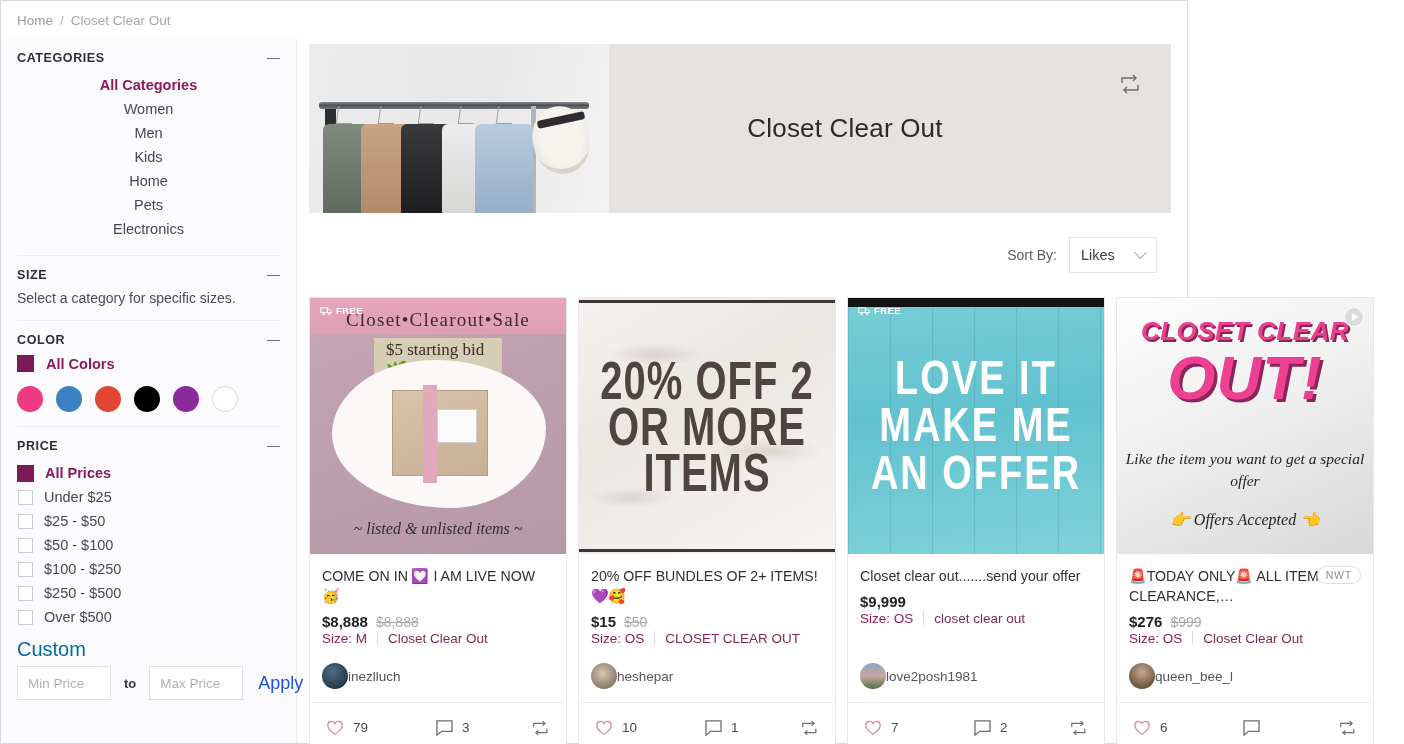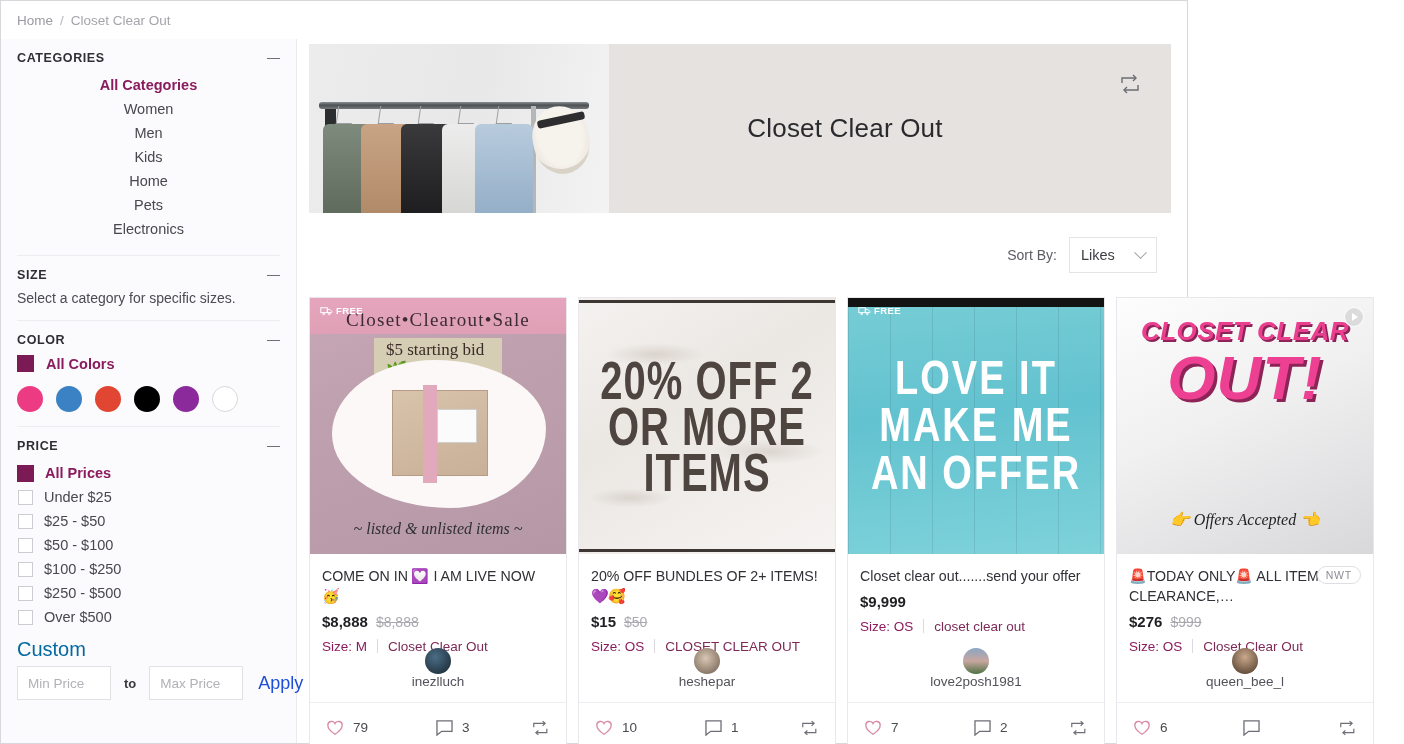--- a/index.html
+++ b/index.html
@@ -256,27 +256,27 @@
   }
   .nwt-badge {
     position: absolute; right: 12px; top: 12px;
     font-size: 10.5px; color: #8c8c93; letter-spacing: .8px;
     border: 1px solid #e0dee3; border-radius: 9px; padding: 2px 8px;
     background: #fff;
   }
   .price-line { margin-top: 7px; display: flex; align-items: baseline; gap: 8px; }
   .price-now { font-size: 15px; font-weight: bold; color: #1f1f23; }
   .price-was { font-size: 14px; color: #a9a9b0; text-decoration: line-through; }
-  .meta-line { margin-top: 9px; display: flex; align-items: flex-start; font-size: 13.5px; }
+  .meta-line { margin-top: 1px; display: flex; align-items: flex-start; font-size: 13.5px; }
   .meta-size { color: #8a1c5e; }
   .meta-divider { width: 1px; height: 14px; background: #ddd9e0; margin: 0 10px; }
   .meta-closet { color: #7d2a57; }
 
   .seller { display: flex; align-items: center; padding: 0 12px;
-    position: absolute; bottom: 63px; left: 0; right: 0; flex-direction: column; }
+    position: absolute; bottom: 63px; left: 0; right: 0; }
   .avatar { width: 26px; height: 26px; border-radius: 50%; overflow: hidden;
     flex: 0 0 26px; }
   .av1 { background: radial-gradient(circle at 40% 35%, #4b6d86, #17242e); }
   .av2 { background: radial-gradient(circle at 45% 40%, #d9c7b4, #6b5a4b); }
   .av3 { background: linear-gradient(180deg,#8aa6c4 0%,#c9a6a0 50%,#4d7243 100%); }
   .av4 { background: radial-gradient(circle at 50% 35%, #caa98c, #4a3626); }
   .seller-name { font-size: 13.5px; color: #52525a; }
 
   .card-actions {
     position: absolute; left: 0; right: 0; bottom: 0; height: 50px;
@@ -601,20 +601,21 @@
               </svg>
             </span>
           </div>
         </article>
 
         <article class="card">
           <div class="card-img">
             <div class="art4">
               <div class="art4-t1">CLOSET CLEAR</div>
               <div class="art4-t2">OUT!</div>
+              <div class="art4-t3">Like the item you want to get a special offer</div>
               <div class="art4-t4">👉 Offers Accepted 👈</div>
             </div>
             <span class="play-badge"></span>
           </div>
           <div class="card-body">
             <div class="card-title">🚨TODAY ONLY🚨 ALL ITEMS ON CLEARANCE,…</div>
             <span class="nwt-badge">NWT</span>
             <div class="price-line">
               <span class="price-now">$276</span>
               <span class="price-was">$999</span>

